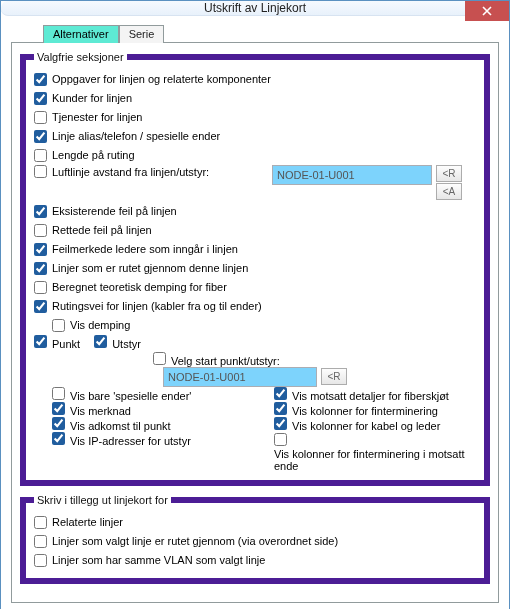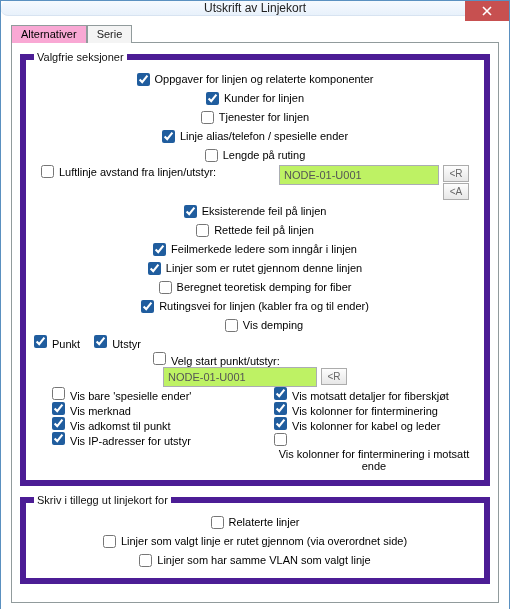--- a/index.html
+++ b/index.html
@@ -72,22 +72,23 @@
     margin-right: 0px;
     position: relative;
     top: 1px;
     cursor: pointer;
   }
   .tab.inactive {
     background: #f4f4f4;
     color: #222;
   }
   .tab.active {
-    background: #f9a8d4;
+    background: #5eead4;
     z-index: 3;
+    margin-left: 32px;
   }
   .tab-panel {
     border: 1px solid #919b9c;
     flex: 1;
     padding: 8px 8px 10px 8px;
     background: #fff;
     position: relative;
     z-index: 1;
     overflow: hidden;
   }
@@ -100,39 +101,38 @@
     font-size: 11px;
     padding: 0 3px;
     color: #0046a0;
   }
   legend.plain { color: #111; }
   .row {
     display: flex;
     align-items: center;
     min-height: 18px;
     margin: 1px 0;
-    justify-content: center;
   }
   .row label {
     display: flex;
     align-items: center;
     cursor: pointer;
   }
   input[type=checkbox] {
     width: 13px;
     height: 13px;
     margin: 0 5px 0 0;
     accent-color: #205d9e;
     cursor: pointer;
   }
   .indent1 { padding-left: 18px; }
   .indent2 { padding-left: 18px; }
   .textbox {
     border: 1px solid #abadb3;
-    background: #bef264;
+    background: #7dd3fc;
     height: 20px;
     padding: 1px 4px;
     font-size: 11px;
     font-family: inherit;
     color: #555;
   }
   .small-btns {
     display: flex;
     flex-direction: column;
     margin-left: 4px;
@@ -339,21 +339,21 @@
           <div class="right-part">
               <label><input type="checkbox" checked="" style=""><span>Vis kolonner for kabel og leder</span></label>
             </div>
         </div>
 
         <div class="two-col-row" style="align-items:flex-start;">
           <div class="left-part indent2">
               <label><input type="checkbox" checked="" style=""><span>Vis IP-adresser for utstyr</span></label>
             </div>
           <div class="right-part">
-              <label style="align-items:flex-start;"><input type="checkbox" style="margin-top: 1px;"><span style="max-width:200px; display:inline-block;text-align:center;">Vis kolonner for finterminering i motsatt ende</span></label>
+              <label style="align-items:flex-start;"><input type="checkbox" style="margin-top: 1px;"><span style="max-width:200px; display:inline-block;">Vis kolonner for finterminering i motsatt ende</span></label>
             </div>
         </div>
 
       </fieldset>
 
       <fieldset>
         <legend class="plain">Skriv i tillegg ut linjekort for</legend>
         <div class="row">
             <label>
               <input type="checkbox" style="">

